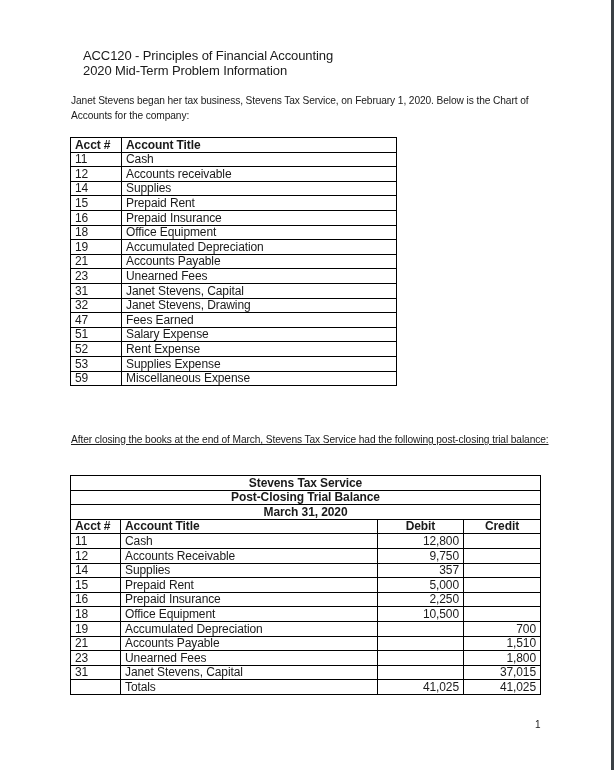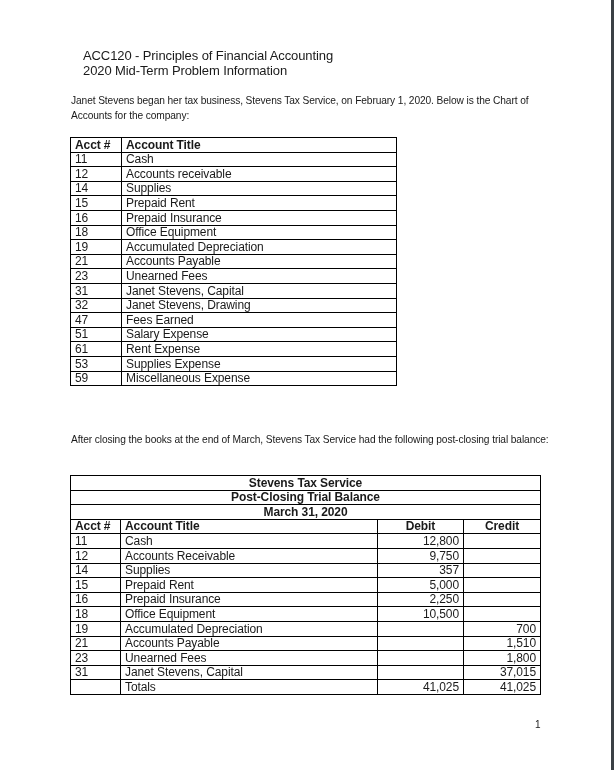--- a/index.html
+++ b/index.html
@@ -88,35 +88,35 @@
       </tr>
       <tr>
         <td>47</td>
         <td>Fees Earned</td>
       </tr>
       <tr>
         <td>51</td>
         <td>Salary Expense</td>
       </tr>
       <tr>
-        <td>61</td>
+        <td>52</td>
         <td>Rent Expense</td>
       </tr>
       <tr>
         <td>53</td>
         <td>Supplies Expense</td>
       </tr>
       <tr>
         <td>59</td>
         <td>Miscellaneous Expense</td>
       </tr>
     </tbody>
 </table>
 
-<div class="para" style="top:432px;">After closing the books at the end of March, Stevens Tax Service had the following post-closing trial balance:</div>
+<div class="para" style="top:432px;text-decoration:underline;">After closing the books at the end of March, Stevens Tax Service had the following post-closing trial balance:</div>
 
 <table id="pctb">
   <tbody id="pctb-body">
     <tr class="title-row">
       <td colspan="4">Stevens Tax Service</td>
     </tr>
     <tr class="title-row">
       <td colspan="4">Post-Closing Trial Balance</td>
     </tr>
     <tr class="title-row">

